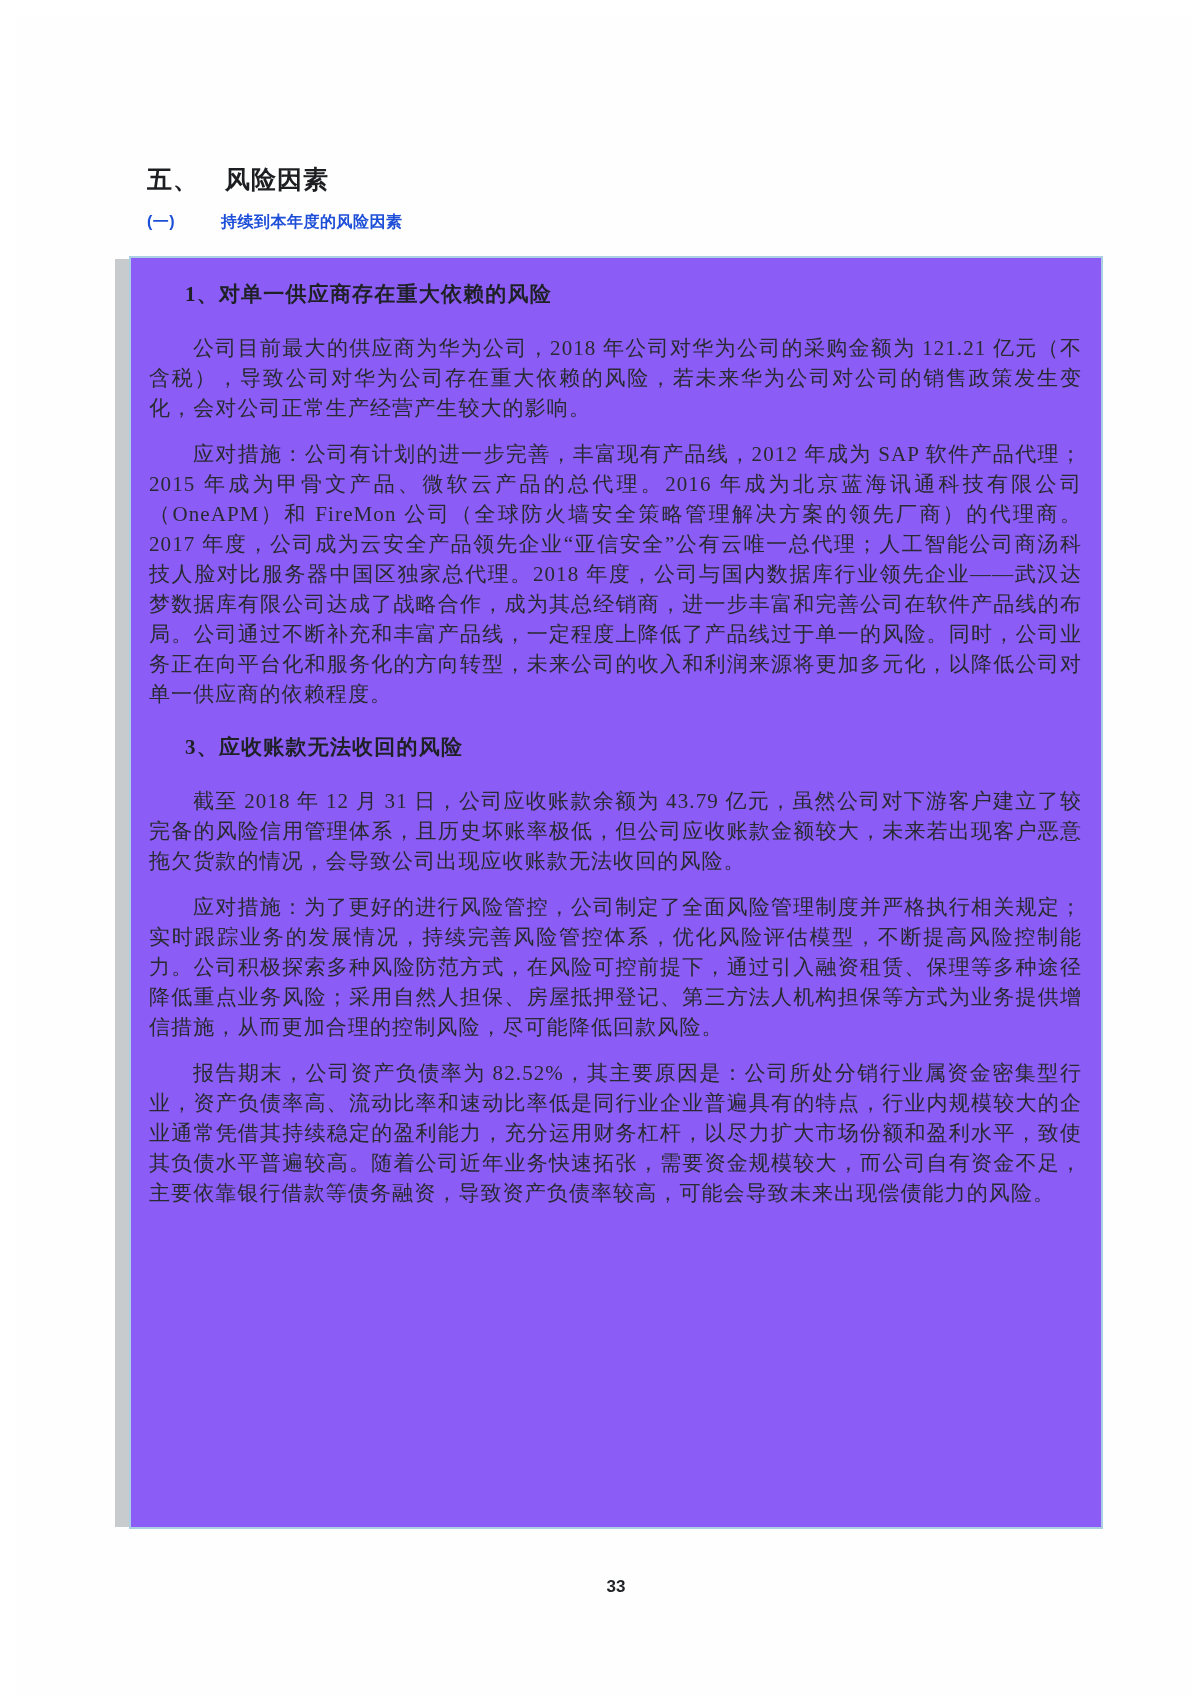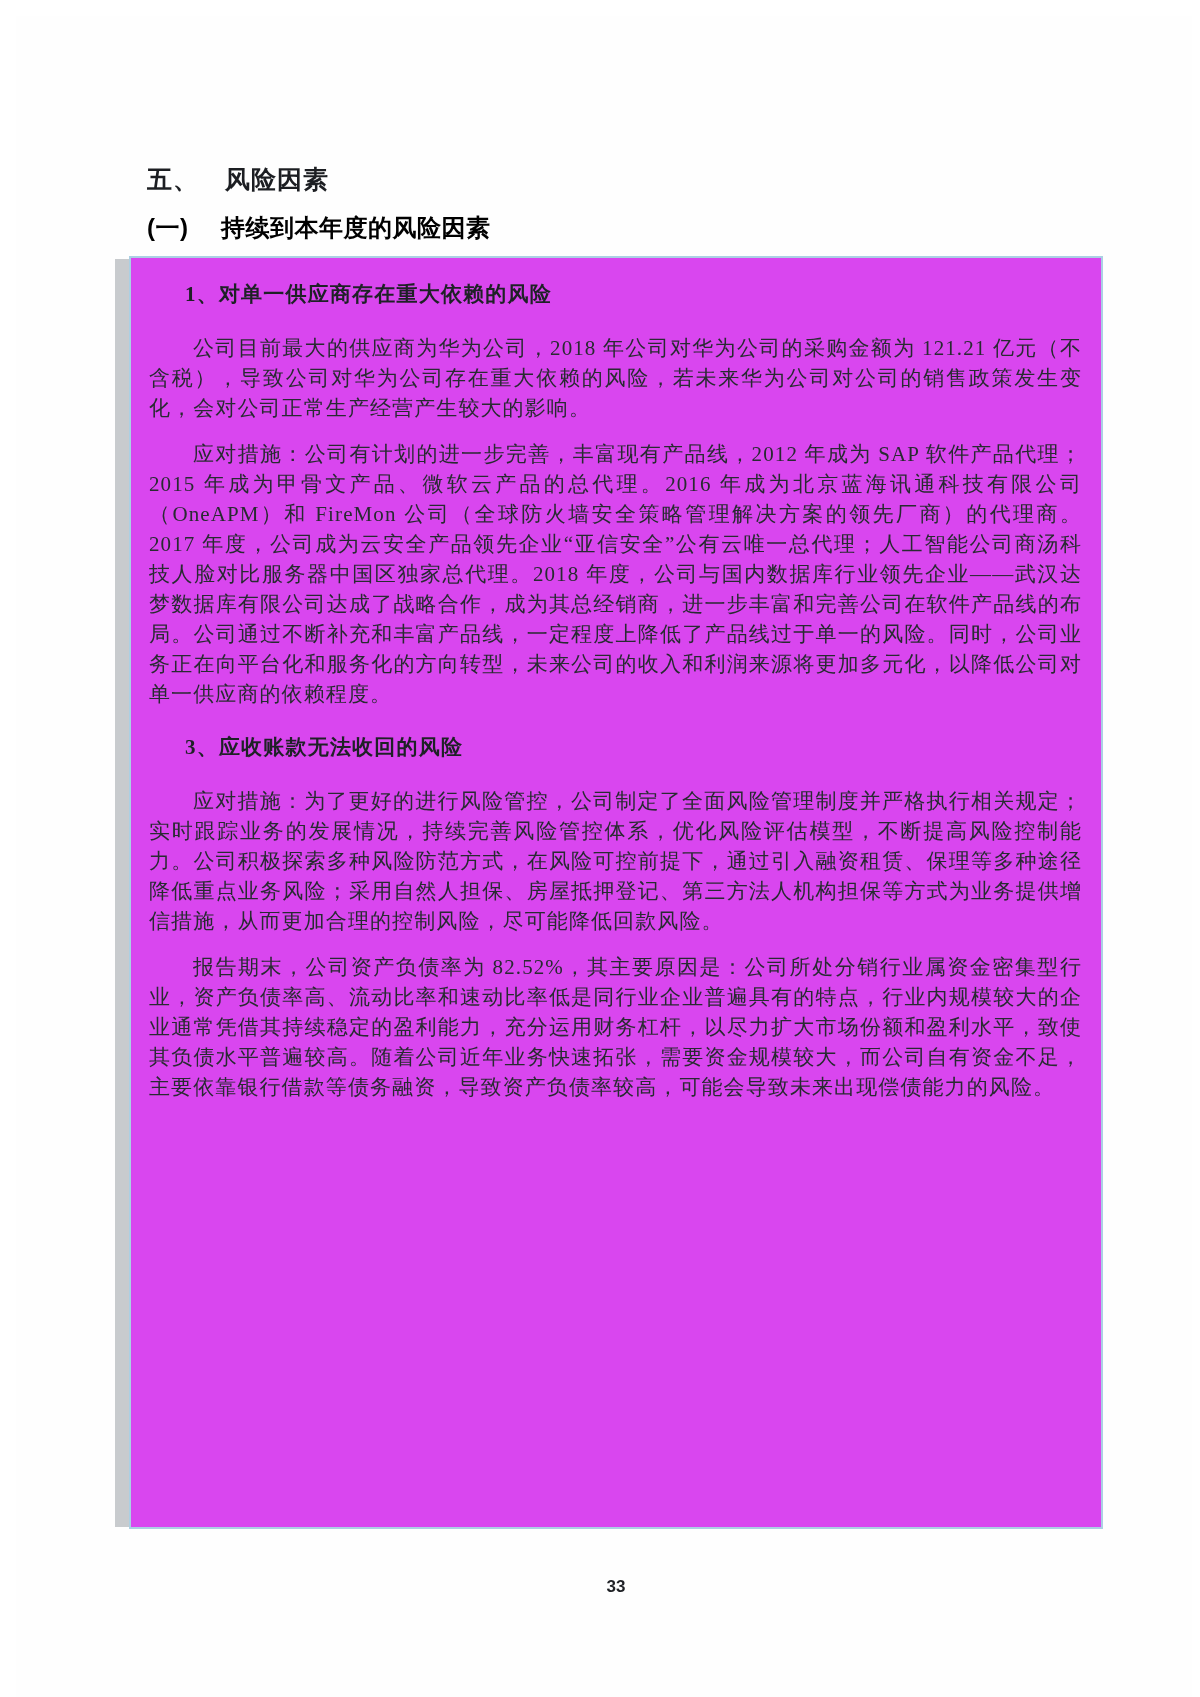--- a/index.html
+++ b/index.html
@@ -21,44 +21,44 @@
     font-weight: bold;
     color: #1c1e22;
     font-family: "Liberation Sans", "DejaVu Sans", sans-serif;
     letter-spacing: 1px;
   }
   .doc-heading-1 .num { display: inline-block; width: 78px; }
   .doc-heading-2 {
     position: absolute;
     left: 115px;
     top: 180px;
-    font-size: 24px;
+    font-size: 16px;
     font-weight: bold;
-    color: #000000;
+    color: #1d4ed8;
     font-family: "Liberation Sans", "DejaVu Sans", sans-serif;
     letter-spacing: 0.5px;
   }
   .doc-heading-2 .num { display: inline-block; width: 74px; font-weight: bold; }
   .scan-artifact {
     position: absolute;
     left: 99px;
     top: 243px;
     width: 3px;
     height: 1268px;
     background: #9aa0a6;
     opacity: 0.55;
   }
   .risk-box {
     position: absolute;
     left: 113px;
     top: 240px;
     width: 974px;
     height: 1273px;
     border: 2px solid #abd0e4;
-    background: #d946ef;
+    background: #8b5cf6;
     padding: 6px 11px 0 10px;
     overflow: hidden;
   }
   .risk-box h3 {
     font-size: 21px;
     line-height: 45px;
     font-weight: bold;
     color: #1e2126;
     letter-spacing: 1.2px;
     text-indent: 36px;
@@ -99,20 +99,21 @@
 
   <div class="scan-artifact"></div>
 
   <div class="risk-box" style="border-color: rgb(171, 208, 228);">
 
     <h3>1、对单一供应商存在重大依赖的风险</h3>
     <p>公司目前最大的供应商为华为公司，2018 年公司对华为公司的采购金额为 121.21 亿元（不含税），导致公司对华为公司存在重大依赖的风险，若未来华为公司对公司的销售政策发生变化，会对公司正常生产经营产生较大的影响。</p>
     <p>应对措施：公司有计划的进一步完善，丰富现有产品线，2012 年成为 SAP 软件产品代理；2015 年成为甲骨文产品、微软云产品的总代理。2016 年成为北京蓝海讯通科技有限公司（OneAPM）和 FireMon 公司（全球防火墙安全策略管理解决方案的领先厂商）的代理商。2017 年度，公司成为云安全产品领先企业“亚信安全”公有云唯一总代理；人工智能公司商汤科技人脸对比服务器中国区独家总代理。2018 年度，公司与国内数据库行业领先企业——武汉达梦数据库有限公司达成了战略合作，成为其总经销商，进一步丰富和完善公司在软件产品线的布局。公司通过不断补充和丰富产品线，一定程度上降低了产品线过于单一的风险。同时，公司业务正在向平台化和服务化的方向转型，未来公司的收入和利润来源将更加多元化，以降低公司对单一供应商的依赖程度。</p>
 
     <h3>3、应收账款无法收回的风险</h3>
+    <p>截至 2018 年 12 月 31 日，公司应收账款余额为 43.79 亿元，虽然公司对下游客户建立了较完备的风险信用管理体系，且历史坏账率极低，但公司应收账款金额较大，未来若出现客户恶意拖欠货款的情况，会导致公司出现应收账款无法收回的风险。</p>
     <p>应对措施：为了更好的进行风险管控，公司制定了全面风险管理制度并严格执行相关规定；实时跟踪业务的发展情况，持续完善风险管控体系，优化风险评估模型，不断提高风险控制能力。公司积极探索多种风险防范方式，在风险可控前提下，通过引入融资租赁、保理等多种途径降低重点业务风险；采用自然人担保、房屋抵押登记、第三方法人机构担保等方式为业务提供增信措施，从而更加合理的控制风险，尽可能降低回款风险。</p>
 
     <p>报告期末，公司资产负债率为 82.52%，其主要原因是：公司所处分销行业属资金密集型行业，资产负债率高、流动比率和速动比率低是同行业企业普遍具有的特点，行业内规模较大的企业通常凭借其持续稳定的盈利能力，充分运用财务杠杆，以尽力扩大市场份额和盈利水平，致使其负债水平普遍较高。随着公司近年业务快速拓张，需要资金规模较大，而公司自有资金不足，主要依靠银行借款等债务融资，导致资产负债率较高，可能会导致未来出现偿债能力的风险。</p>
 
   </div>
 
   <div class="page-number">33</div>
 
 </div>
 

